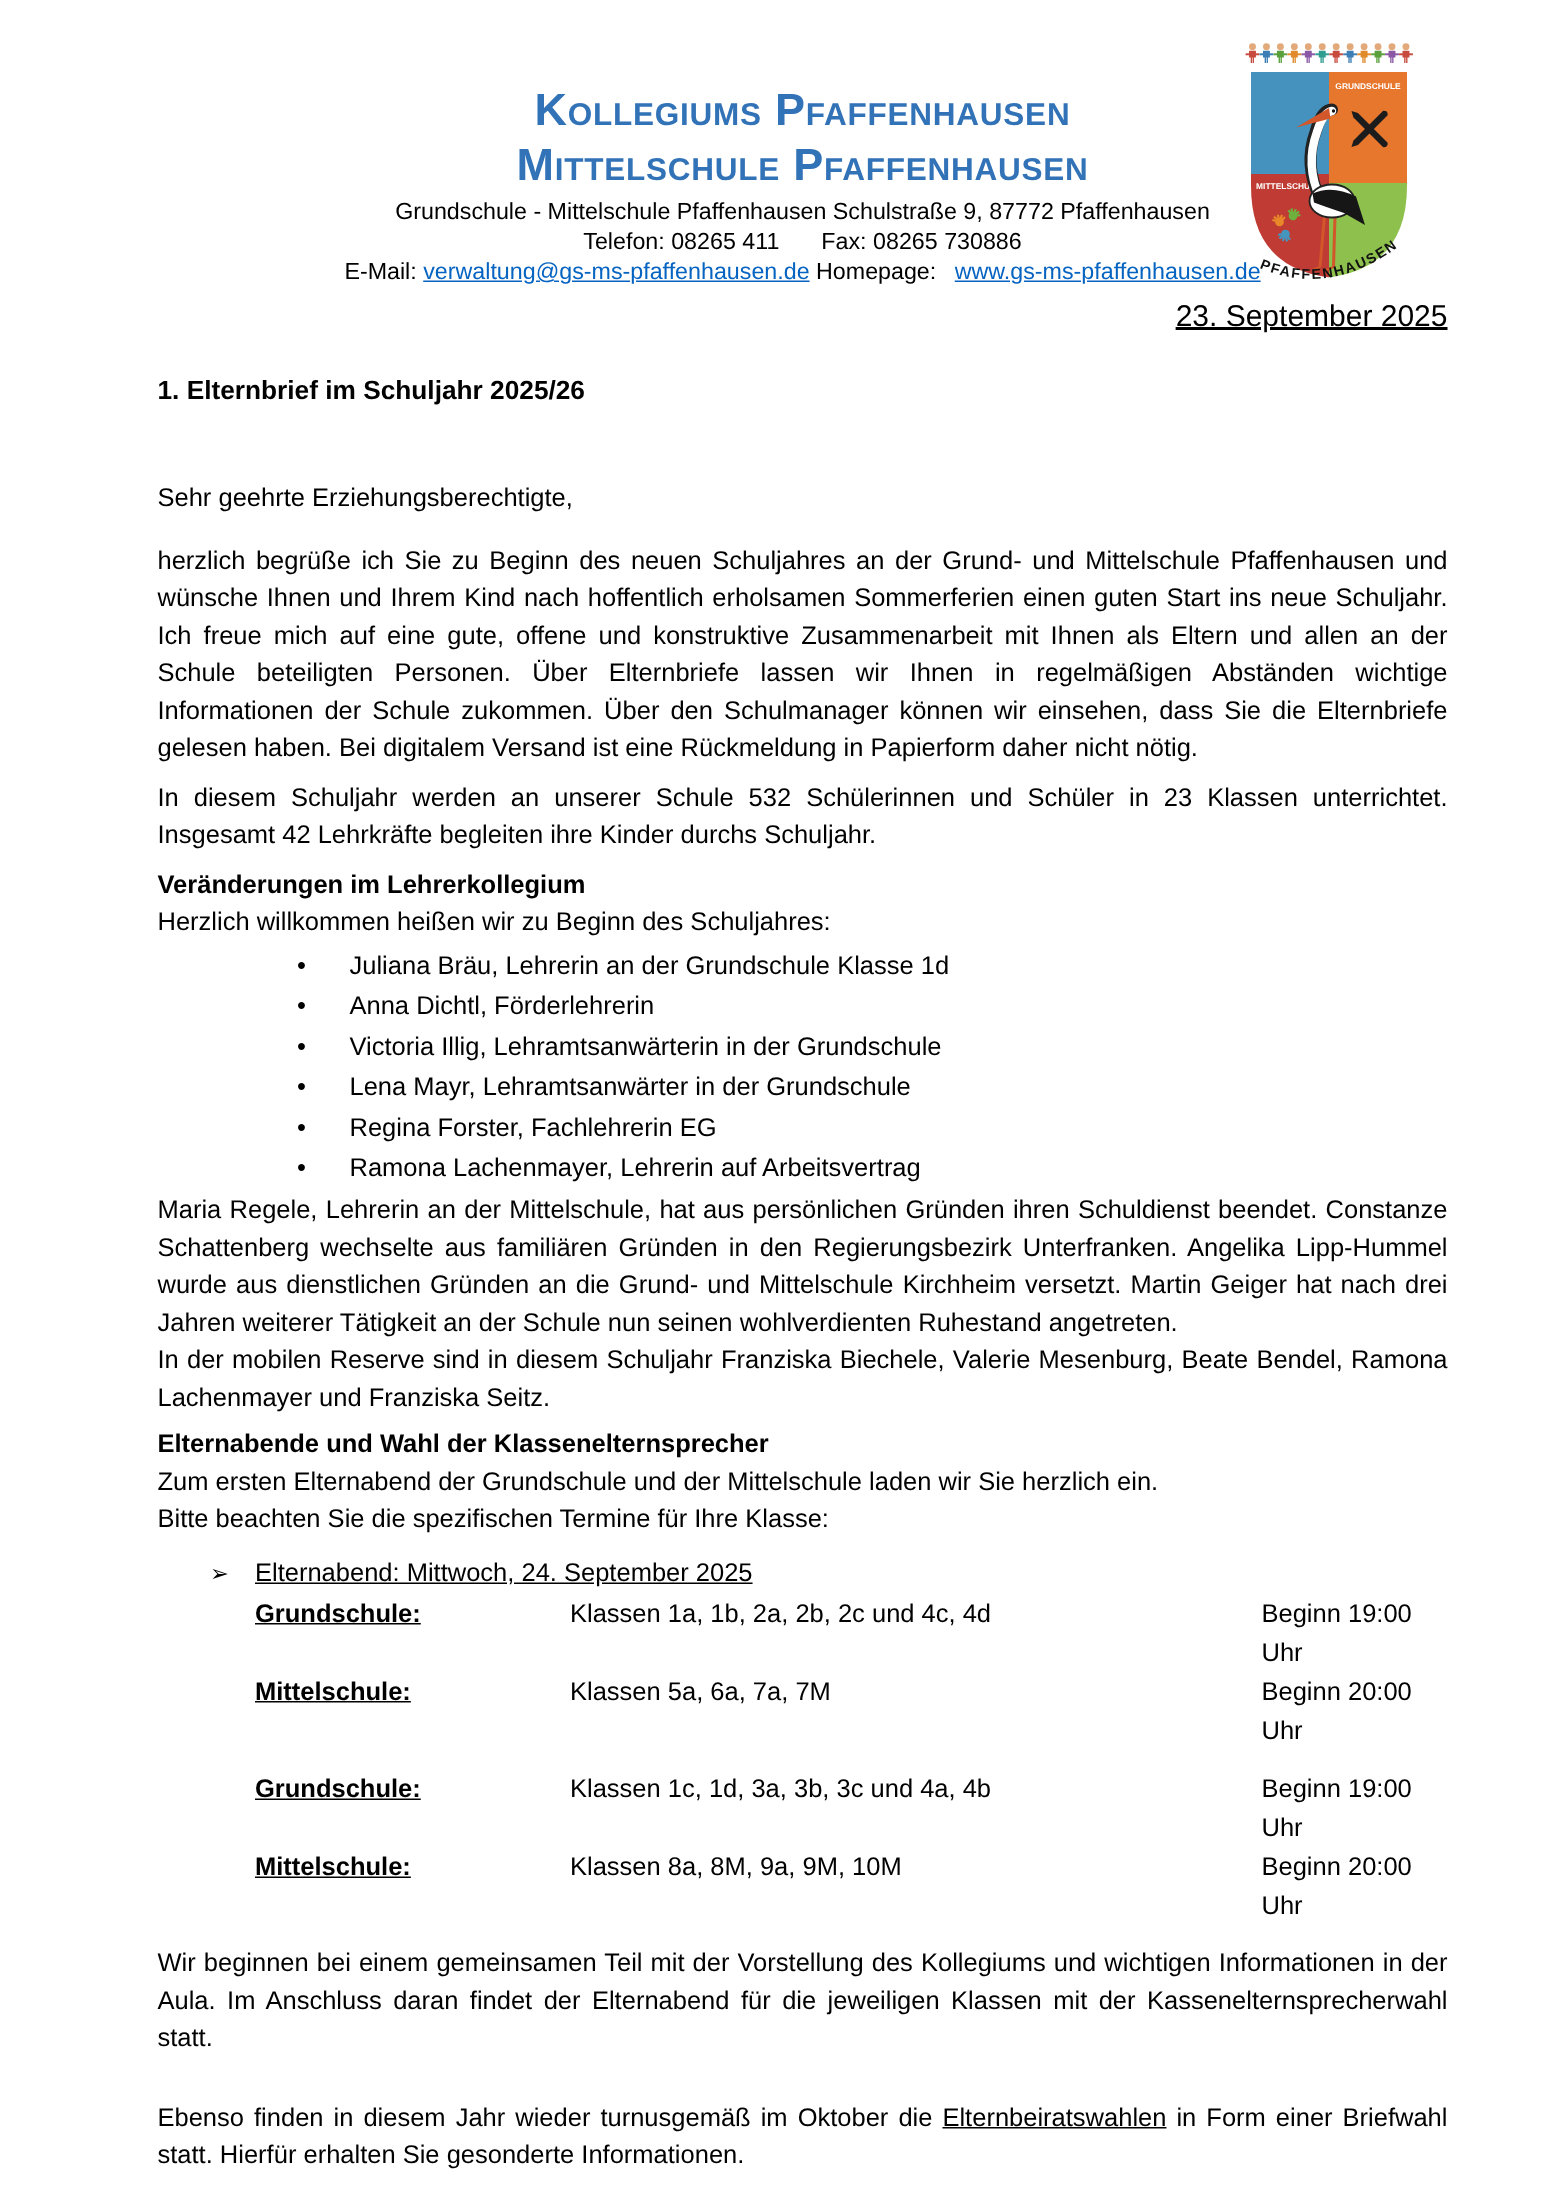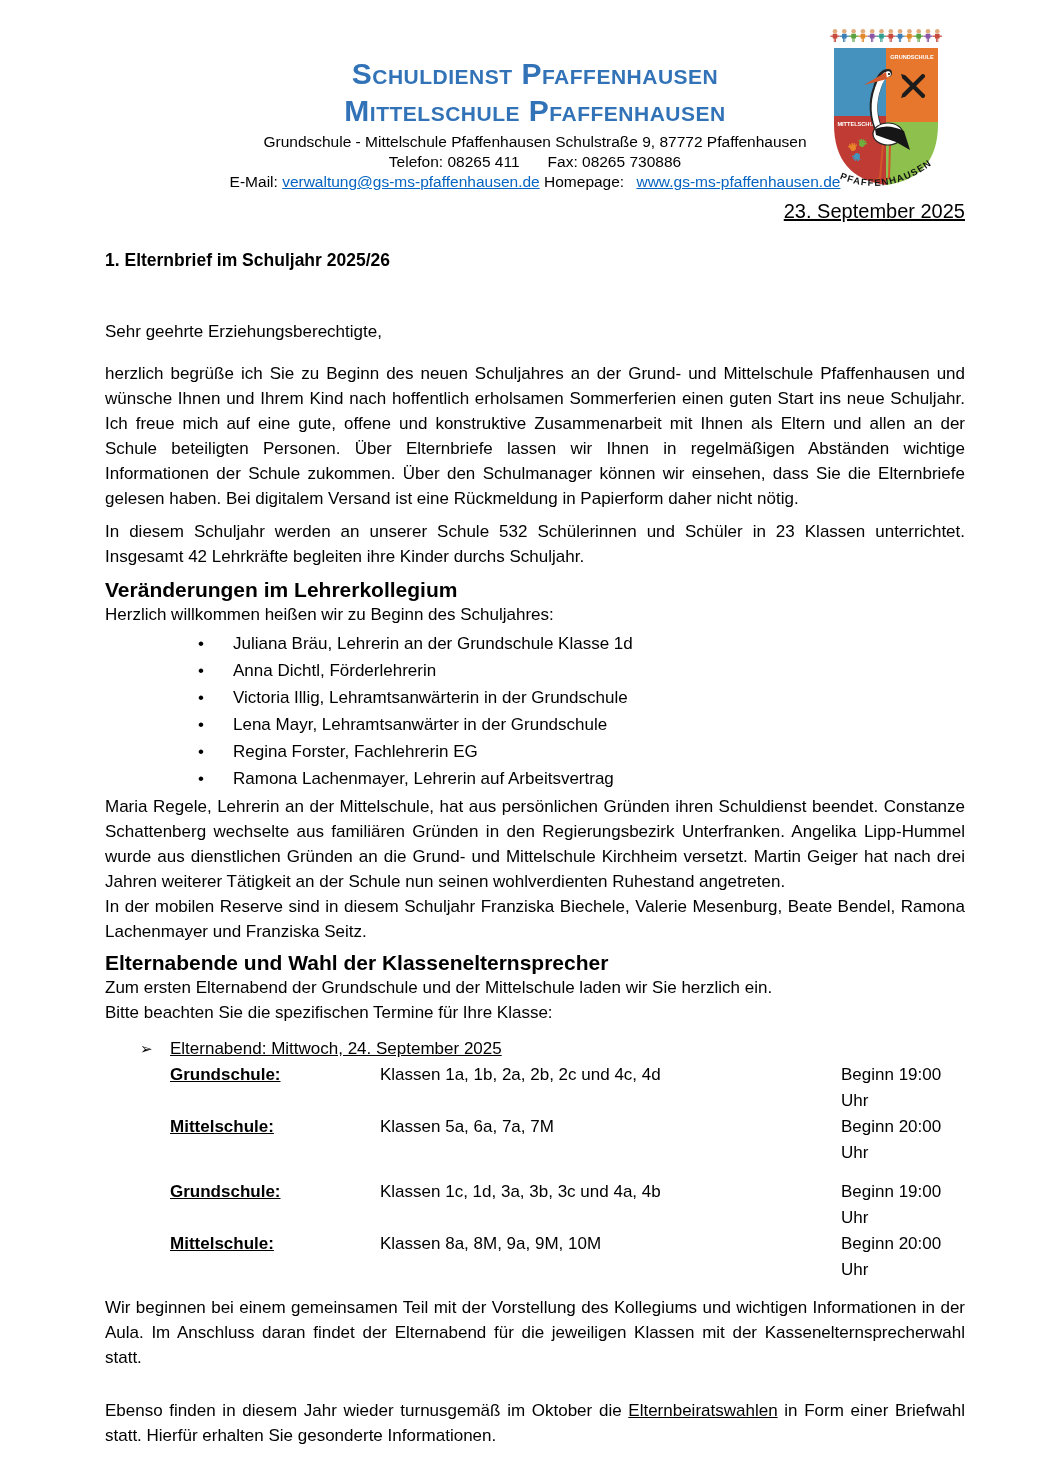--- a/index.html
+++ b/index.html
@@ -17,21 +17,21 @@
   .logo-wrap{position:absolute;left:826px;top:28px;width:120px;height:174px;}
   .date-line{text-align:right;font-size:20px;line-height:26px;margin-top:6px;text-decoration:underline;}
 
   
   .body-text{font-size:17px;line-height:25px;}
   p{margin:0;}
   .doc-title{font-weight:700;font-size:17.5px;margin-top:24px;}
   .salutation{margin-top:46px;}
   .para-intro{margin-top:17px;text-align:justify;}
   .para{margin-top:8px;text-align:justify;}
-  .sec-heading{font-weight:700;margin-top:8px;font-size:21px;line-height:25px;}
+  .sec-heading{font-weight:700;margin-top:8px;font-size:17px;line-height:25px;}
   ul.kollegium-list{margin:3px 0 0 91px;padding:0;}
   ul.kollegium-list li{list-style:none;position:relative;padding-left:37px;line-height:27px;}
   ul.kollegium-list li::before{content:"\2022";position:absolute;left:2px;top:0;}
   .para-tight{margin-top:2px;text-align:justify;}
 
   
   .event{margin-top:11px;margin-left:35px;}
   .event-title-row{line-height:26px;}
   .event-arrow{display:inline-block;width:30px;font-size:15px;}
   .event-title{text-decoration:underline;}
@@ -128,21 +128,21 @@
 
       <text font-size="9.5" class="crest-bottom-label">
         <textPath href="#arcP" startOffset="6">PFAFFENHAUSEN</textPath>
       </text>
     </svg>
   </div>
 
   <div class="content">
 
     <div>
-      <div class="school-title">Schuldienst Pfaffenhausen</div>
+      <div class="school-title">Kollegiums Pfaffenhausen</div>
       <div class="school-title">Mittelschule Pfaffenhausen</div>
       <div class="contact">
         <div>Grundschule - Mittelschule Pfaffenhausen Schulstraße 9, 87772 Pfaffenhausen</div>
         <div>
           <span>Telefon: 08265 411</span><span class="gap-lg"></span><span>Fax: 08265 730886</span>
         </div>
         <div>
           <span>E-Mail:</span>
           <a>verwaltung@gs-ms-pfaffenhausen.de</a>
           <span>Homepage:</span><span class="gap-sm"></span>

